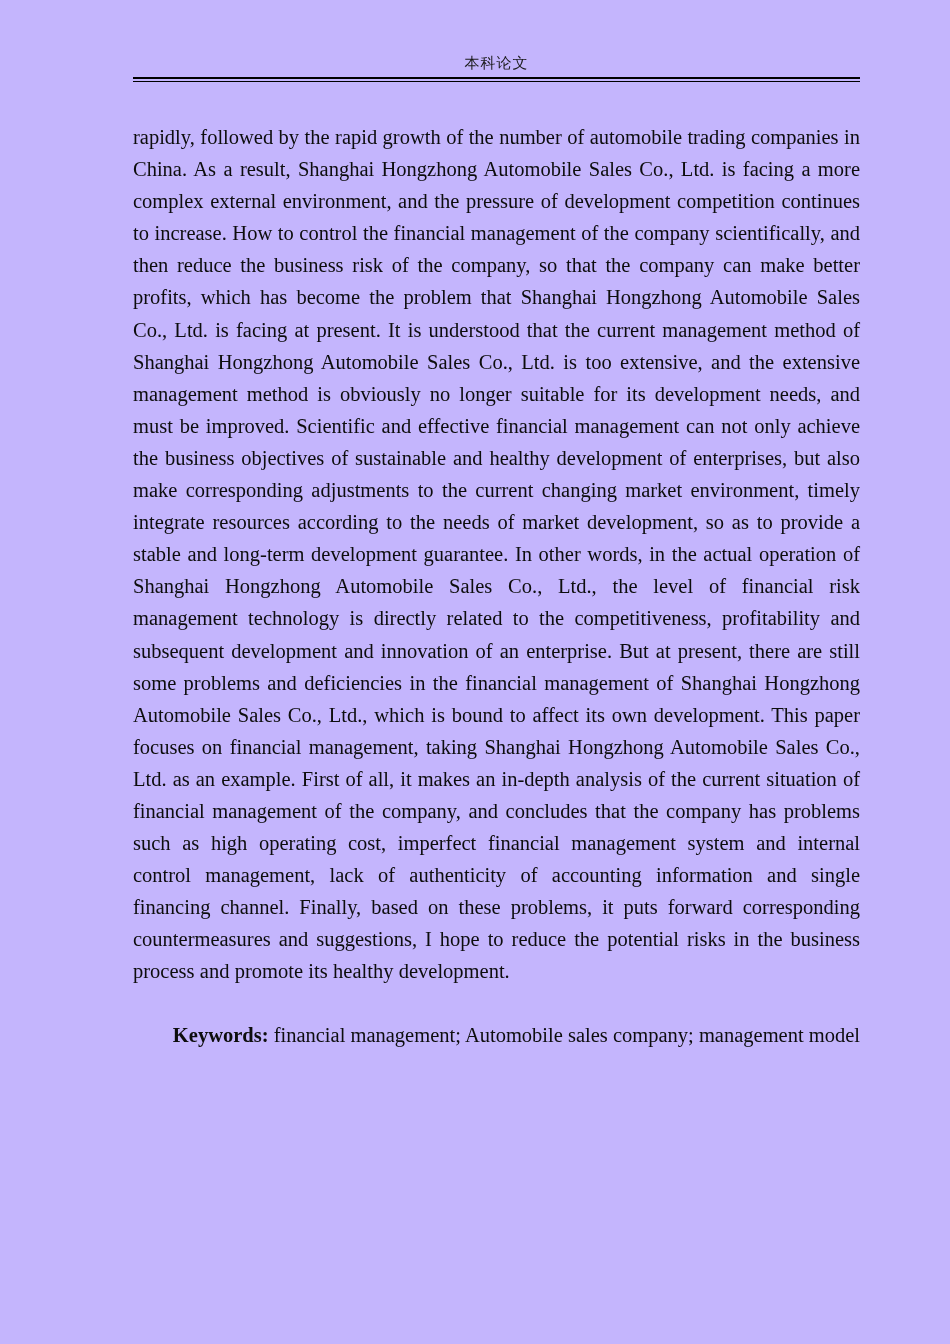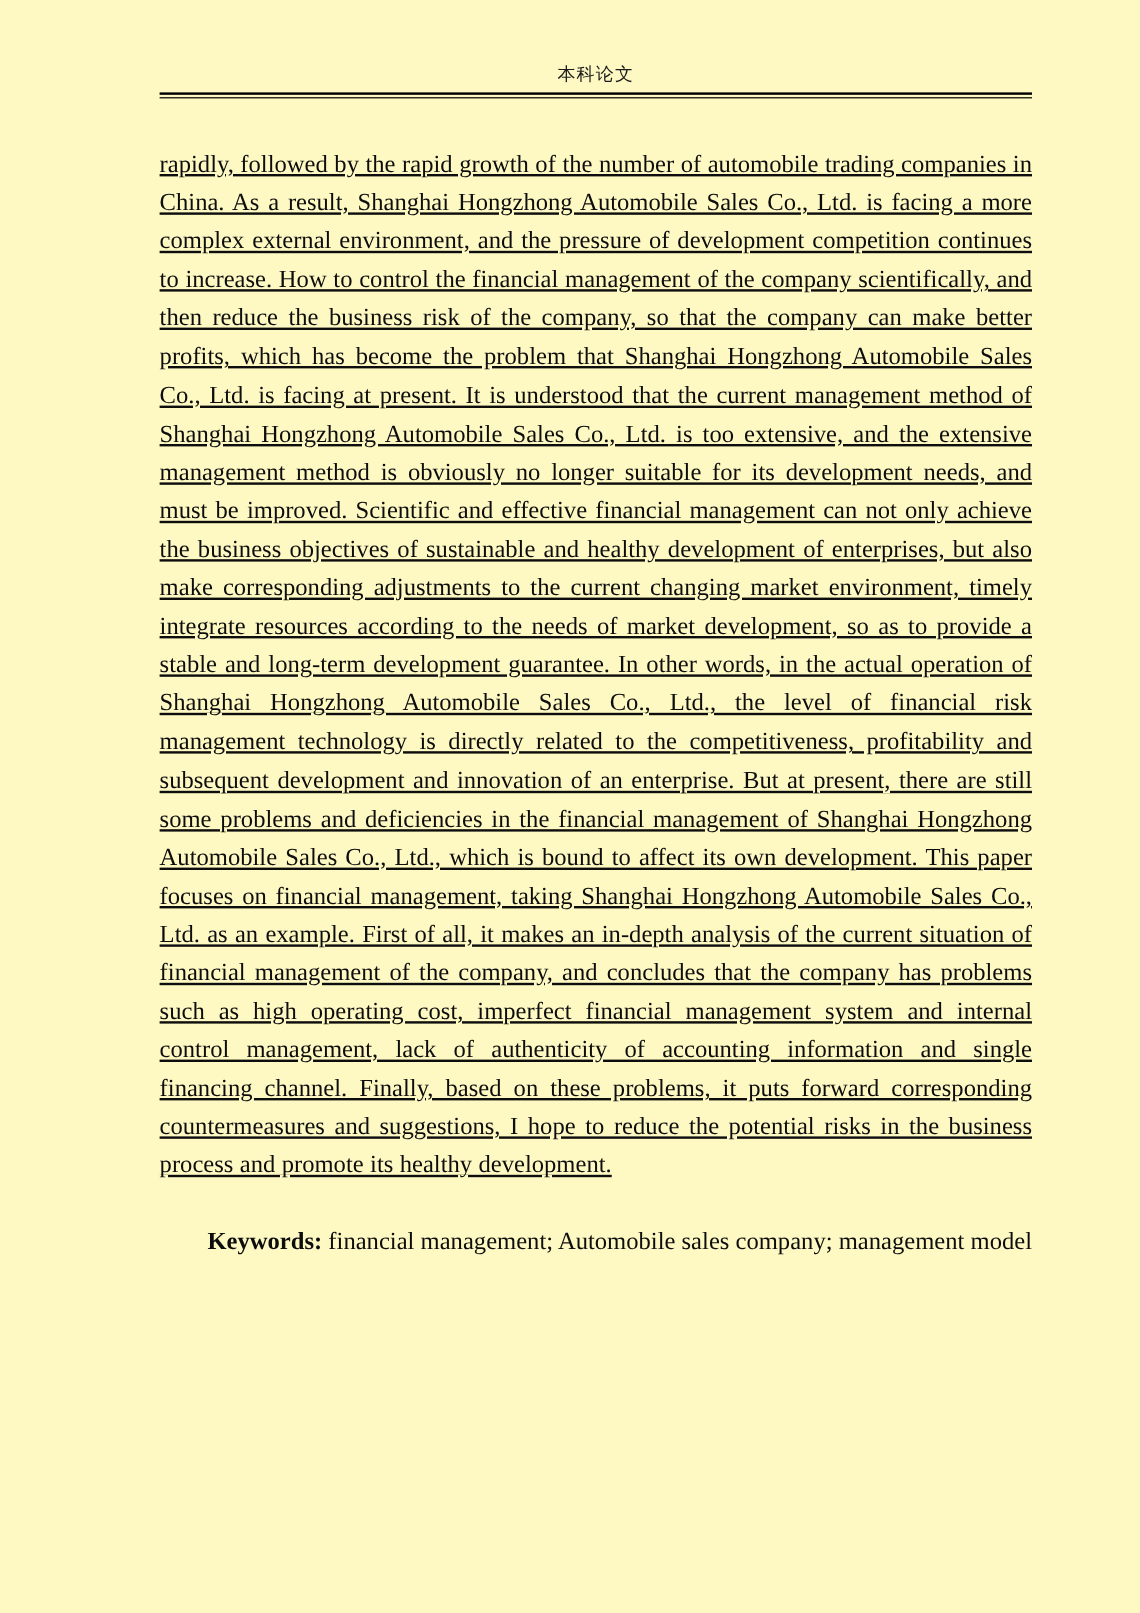--- a/index.html
+++ b/index.html
@@ -17,21 +17,21 @@
     color: #000000;
     overflow: hidden;
   }
 
   .page {
     position: absolute;
     top: 0;
     left: 0;
     width: 950px;
     height: 1344px;
-    background: #fef9c3;
+    background: #c4b5fd;
   }
 
   
   .header-block {
     position: absolute;
     left: 133px;
     top: 52px;
     width: 727px;
   }
 
@@ -67,21 +67,20 @@
   .body-paragraph {
     margin: 0;
     font-size: 20.5px;
     line-height: 32.1px;
     text-align: justify;
     text-justify: inter-word;
     text-align-last: left;
     word-spacing: 0.2px;
     color: #0d0d0d;
     hyphens: none;
-    text-decoration: underline;
   }
 
   .keywords-block {
     margin: 0;
     margin-top: 31px;
     font-size: 20.5px;
     line-height: 32.1px;
     text-align: right;
     color: #0d0d0d;
   }

